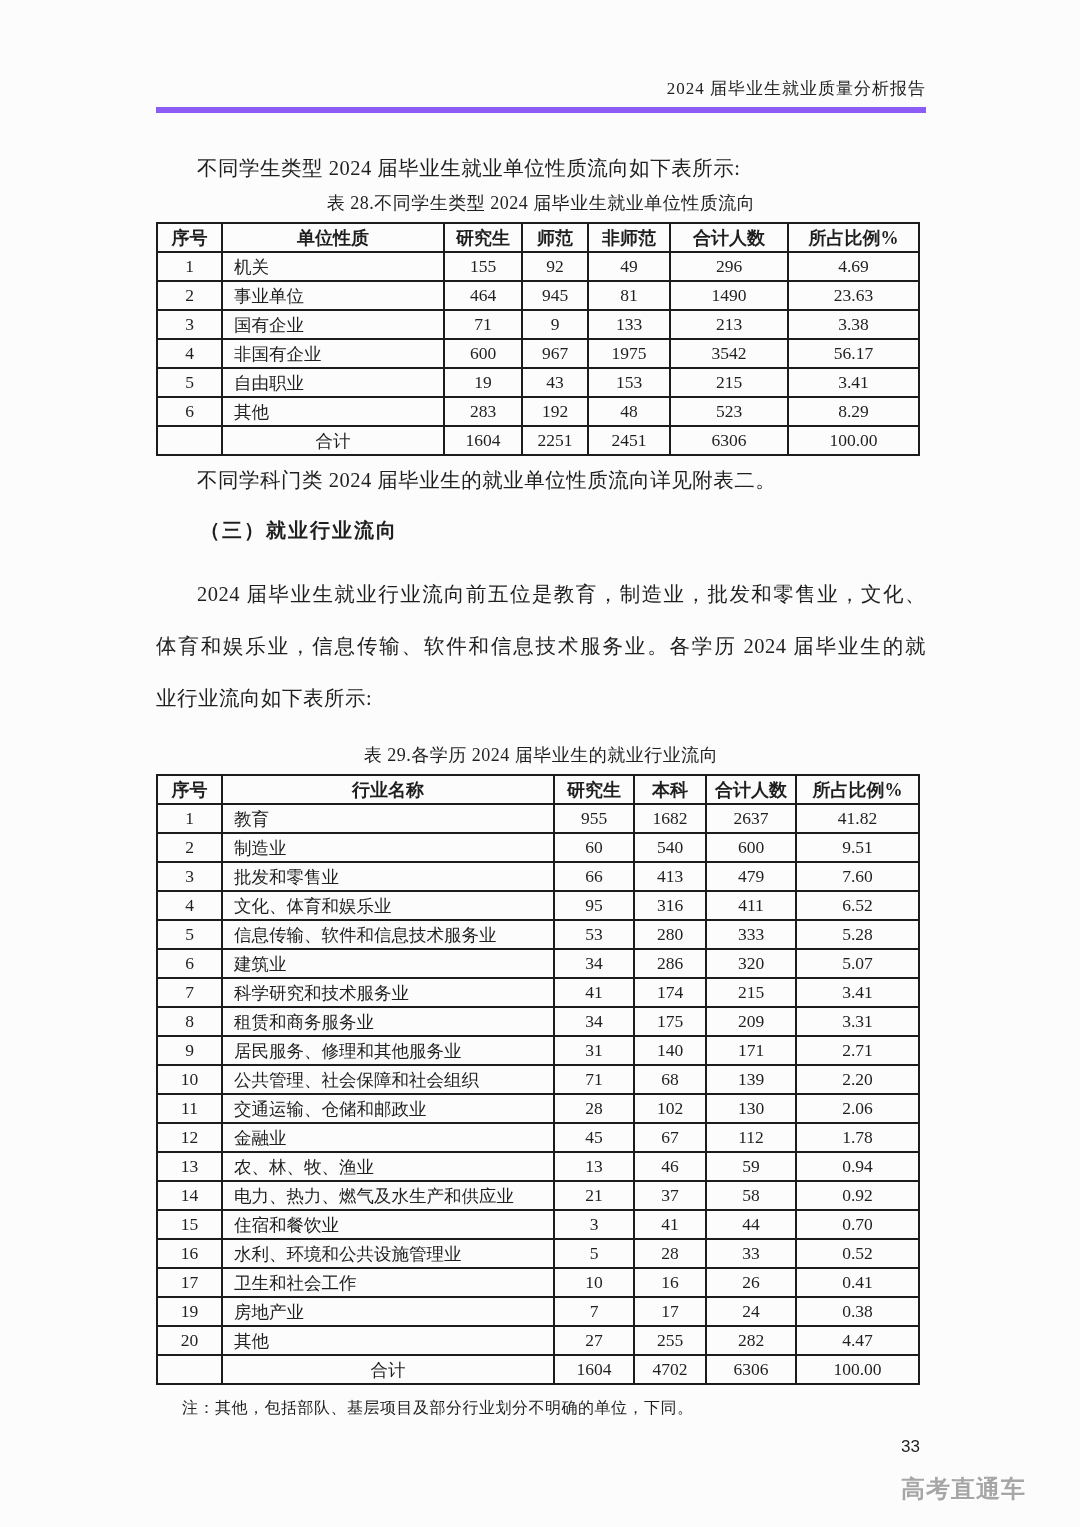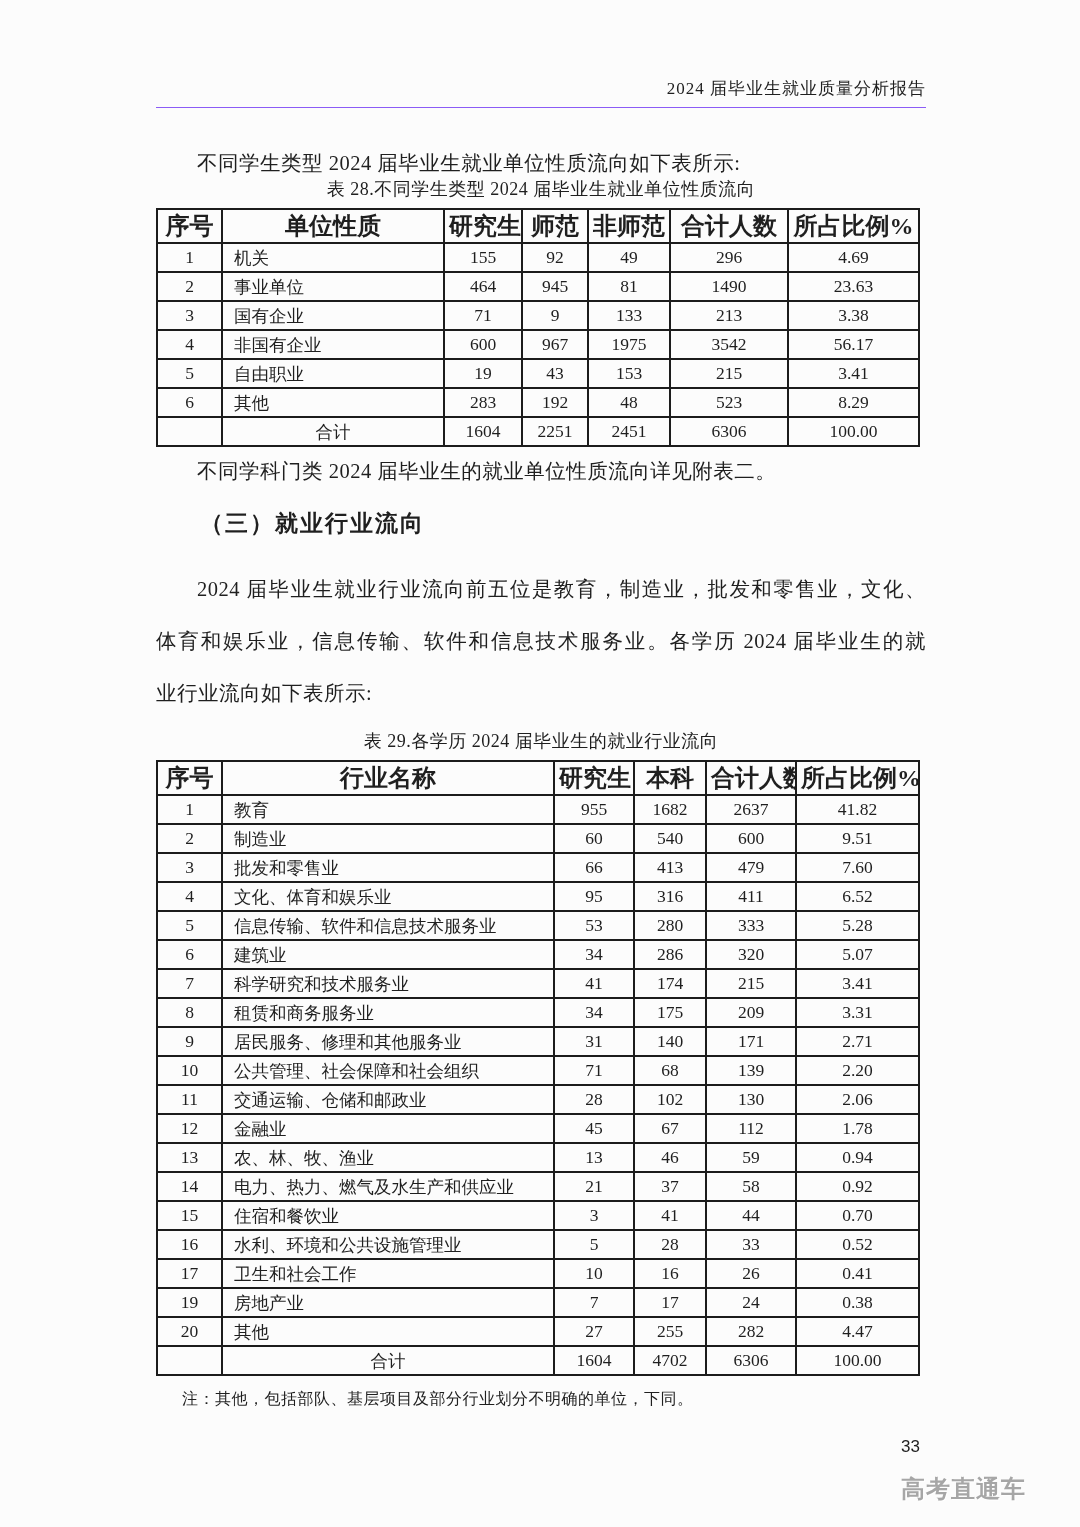--- a/index.html
+++ b/index.html
@@ -13,34 +13,34 @@
     overflow: hidden;
   }
   .content { position: absolute; left: 156px; top: 0; width: 770px; }
 
   .page-header {
     padding-top: 77px;
     padding-bottom: 7px;
     text-align: right;
     font-size: 17px;
     letter-spacing: 1px;
-    border-bottom: 1px solid #8b5cf6;
+    border-bottom: 6px solid #8b5cf6;
   }
 
   .para {
     font-size: 20.5px;
     line-height: 28px;
     letter-spacing: 0.5px;
   }
   .indent { text-indent: 2em; }
   .para1 { margin-top: 41px; }
   .para2 { margin-top: 10px; }
 
   .table-caption {
-    margin-top: 0;
+    margin-top: 9px;
     text-align: center;
     font-size: 18px;
     letter-spacing: 0.5px;
   }
 
   table {
     border-collapse: collapse;
     table-layout: fixed;
     width: 762px;
     margin-top: 7px;
@@ -48,27 +48,27 @@
   th, td {
     border: 2px solid #1c1c1c;
     height: 29px;
     padding: 0 4px;
     text-align: center;
     vertical-align: middle;
     font-size: 17.5px;
     overflow: hidden;
     white-space: nowrap;
   }
-  th { font-weight: bold; font-size: 24px; }
+  th { font-weight: bold; font-size: 18px; }
   td.name-cell { text-align: left; padding-left: 11px; }
 
   .section-heading {
     margin-top: 23px;
     margin-left: 44px;
-    font-size: 23px;
+    font-size: 20px;
     font-weight: bold;
     letter-spacing: 2px;
   }
 
   .para3 { margin-top: 34px; }
   .para3 .line {
     font-size: 20.5px;
     height: 52px;
     line-height: 32px;
     letter-spacing: 0.5px;

